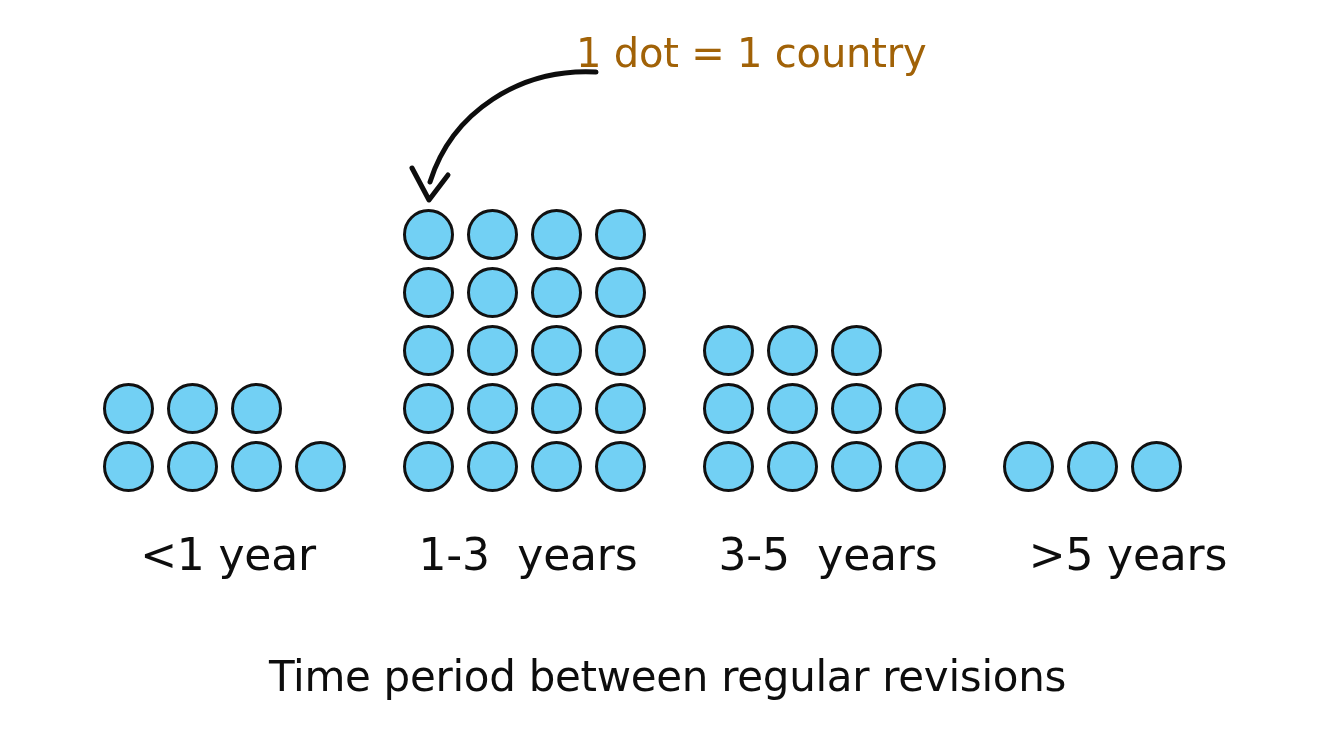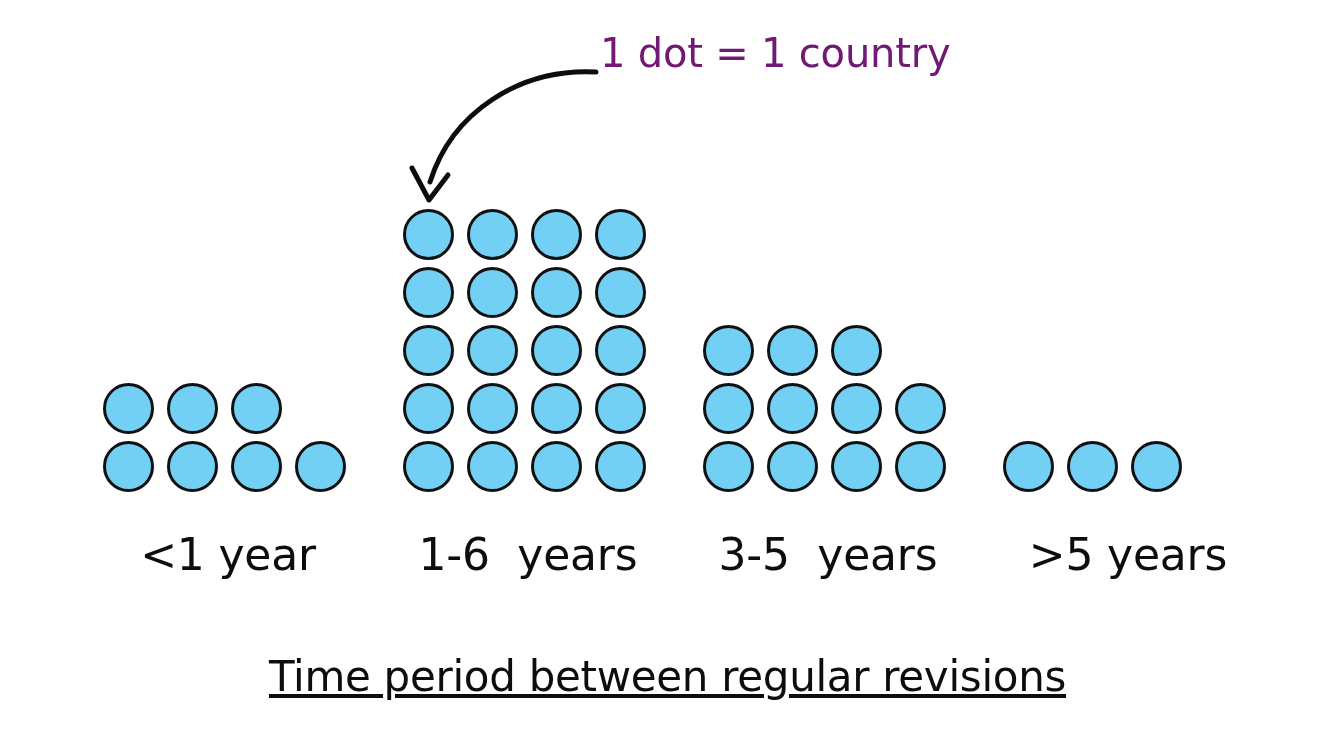--- a/index.html
+++ b/index.html
@@ -12,25 +12,25 @@
     width: 1335px;
     height: 730px;
     background: #ffffff;
     overflow: hidden;
     font-family: "DejaVu Sans", "Liberation Sans", sans-serif;
   }
 
   
   #annotation-text {
     position: absolute;
-    left: 600px;
+    left: 576px;
     top: 30px;
     font-size: 40px;
     font-weight: 400;
-    color: #701a75;
+    color: #a16207;
     white-space: pre;
     letter-spacing: -0.2px;
   }
   #annotation-arrow {
     position: absolute;
     left: 400px;
     top: 50px;
     width: 210px;
     height: 165px;
     pointer-events: none;
@@ -86,21 +86,20 @@
   
   #axis-caption {
     position: absolute;
     left: 0;
     top: 652px;
     width: 1335px;
     text-align: center;
     font-size: 42px;
     color: #0d0d0d;
     letter-spacing: -0.3px;
-    text-decoration: underline;
   }
 </style>
 </head>
 <body>
 
 <div id="canvas">
 
   <div id="annotation-text">1 dot = 1 country</div>
 
   <svg id="annotation-arrow" viewBox="0 0 210 165" xmlns="http://www.w3.org/2000/svg">
@@ -153,21 +152,21 @@
             <div class="dot"></div>
             <div class="dot"></div>
           </div>
           <div class="dot-row">
             <div class="dot"></div>
             <div class="dot"></div>
             <div class="dot"></div>
             <div class="dot"></div>
           </div>
         </div>
-      <div class="group-label">1-6  years</div>
+      <div class="group-label">1-3  years</div>
     </div>
 
     <div class="dot-group" style="left:703px;">
       <div class="dot-stack">
           <div class="dot-row">
             <div class="dot"></div>
             <div class="dot"></div>
             <div class="dot"></div>
           </div>
           <div class="dot-row">

